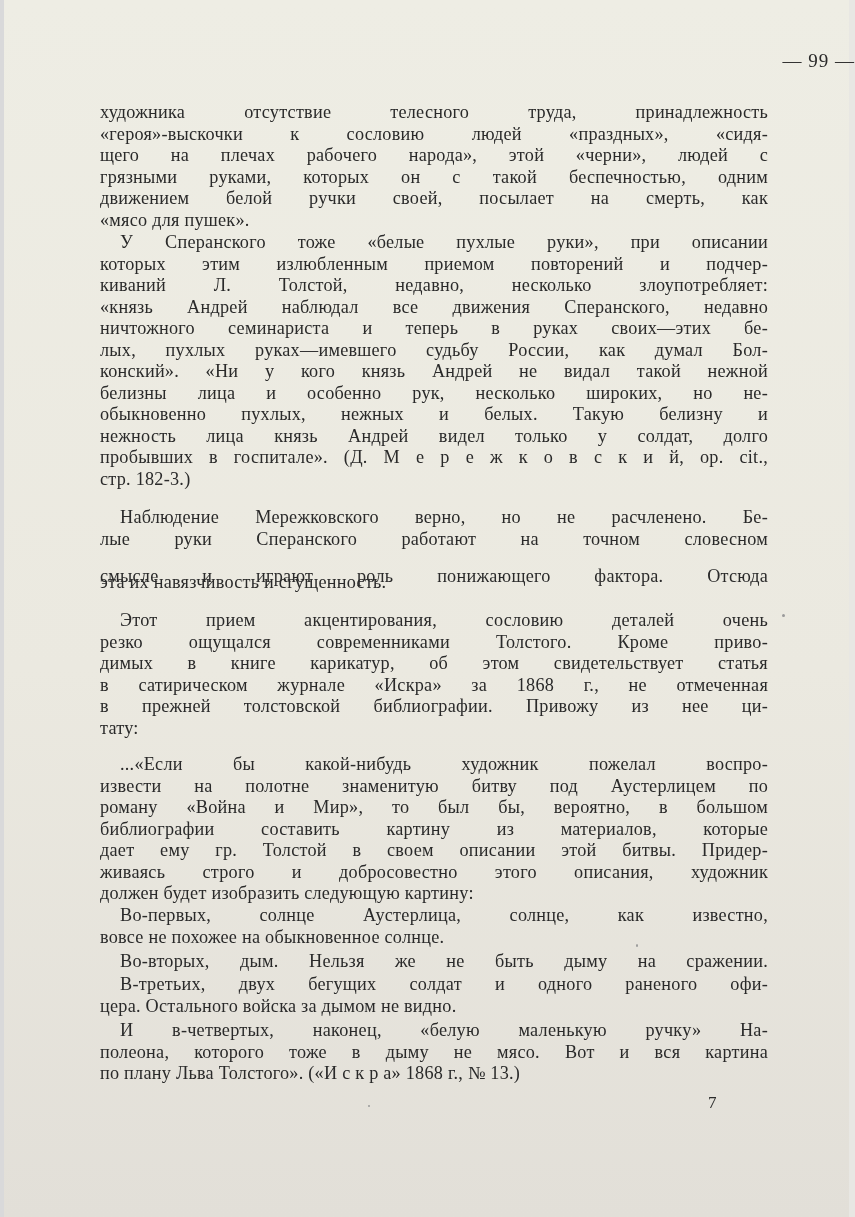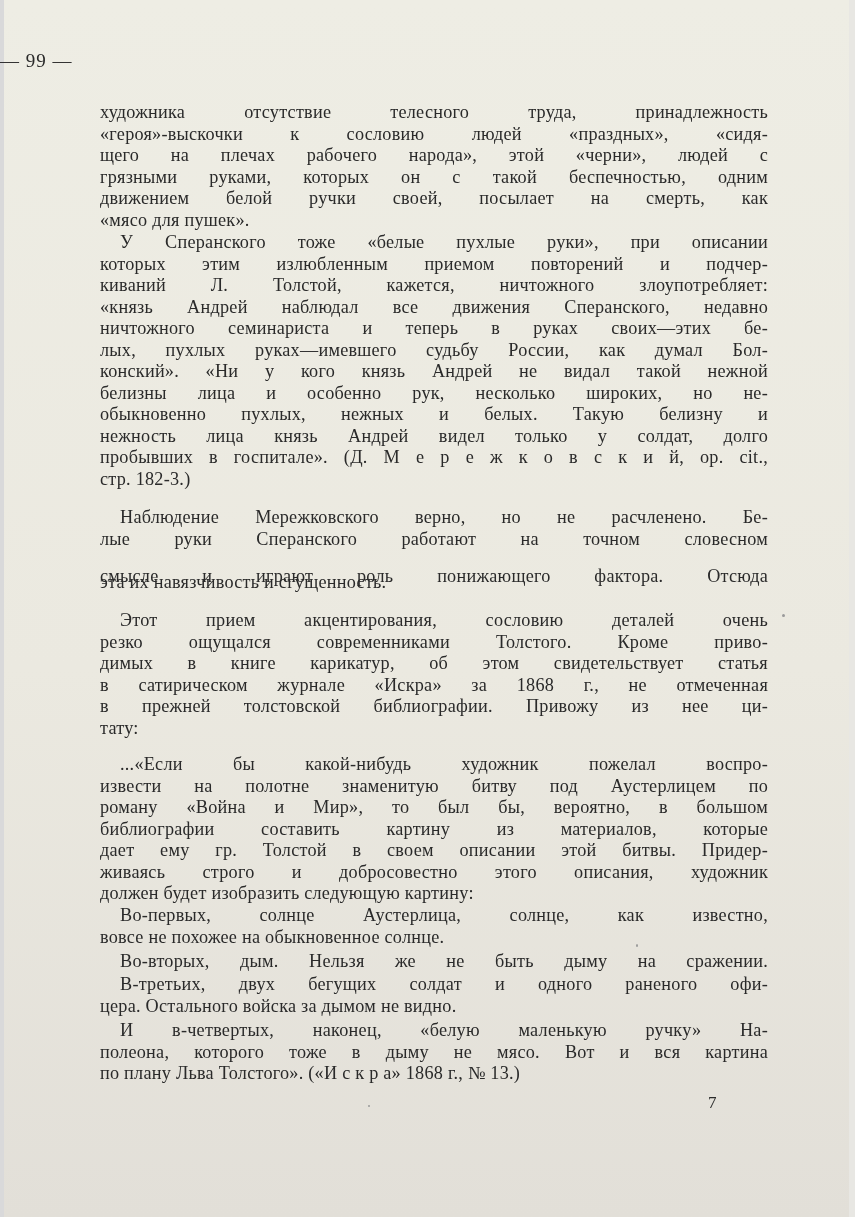--- a/index.html
+++ b/index.html
@@ -17,21 +17,21 @@
   .left-edge {
     position: absolute; left: 0; top: 0; width: 4px; height: 1217px;
     background: #d9d9da;
   }
   .right-edge {
     position: absolute; right: 0; top: 0; width: 6px; height: 1217px;
     background: #e8e7e3;
   }
   .header {
     position: absolute; left: 0; width: 855px; top: 50px;
-    text-align: left; font-size: 19px; letter-spacing: 1px;
+    text-align: right; font-size: 19px; letter-spacing: 1px;
   }
   .line {
     position: absolute; left: 100px; width: 668px;
     font-size: 18.2px; line-height: 22px; white-space: nowrap;
     text-align: justify; text-align-last: justify;
     letter-spacing: 0.25px;
   }
   .line.indent { left: 120px; width: 648px; }
   .line.last { text-align-last: left; }
   .sig {
@@ -56,21 +56,21 @@
   <div class="line" style="top:122.5px">«героя»-выскочки к сословию людей «праздных», «сидя-</div>
   <div class="line" style="top:144px">щего на плечах рабочего народа», этой «черни», людей с</div>
   <div class="line" style="top:165.5px">грязными руками, которых он с такой беспечностью, одним</div>
   <div class="line" style="top:187px">движением белой ручки своей, посылает на смерть, как</div>
   <div class="line last" style="top:208.5px">«мясо для пушек».</div>
 </div>
 
 <div>
   <div class="line indent" style="top:231px">У Сперанского тоже «белые пухлые руки», при описании</div>
   <div class="line" style="top:252.5px">которых этим излюбленным приемом повторений и подчер-</div>
-  <div class="line" style="top:274px">киваний Л. Толстой, кажется, ничтожного злоупотребляет:</div>
+  <div class="line" style="top:274px">киваний Л. Толстой, недавно, несколько злоупотребляет:</div>
   <div class="line" style="top:295.5px">«князь Андрей наблюдал все движения Сперанского, недавно</div>
   <div class="line" style="top:317px">ничтожного семинариста и теперь в руках своих—этих бе-</div>
   <div class="line" style="top:338.5px">лых, пухлых руках—имевшего судьбу России, как думал Бол-</div>
   <div class="line" style="top:360px">конский». «Ни у кого князь Андрей не видал такой нежной</div>
   <div class="line" style="top:381.5px">белизны лица и особенно рук, несколько широких, но не-</div>
   <div class="line" style="top:403px">обыкновенно пухлых, нежных и белых. Такую белизну и</div>
   <div class="line" style="top:424.5px">нежность лица князь Андрей видел только у солдат, долго</div>
   <div class="line" style="top:446px">пробывших в госпитале». (Д. М е р е ж к о в с к и й, op. cit.,</div>
   <div class="line last" style="top:467.5px">стр. 182-3.)</div>
 </div>

